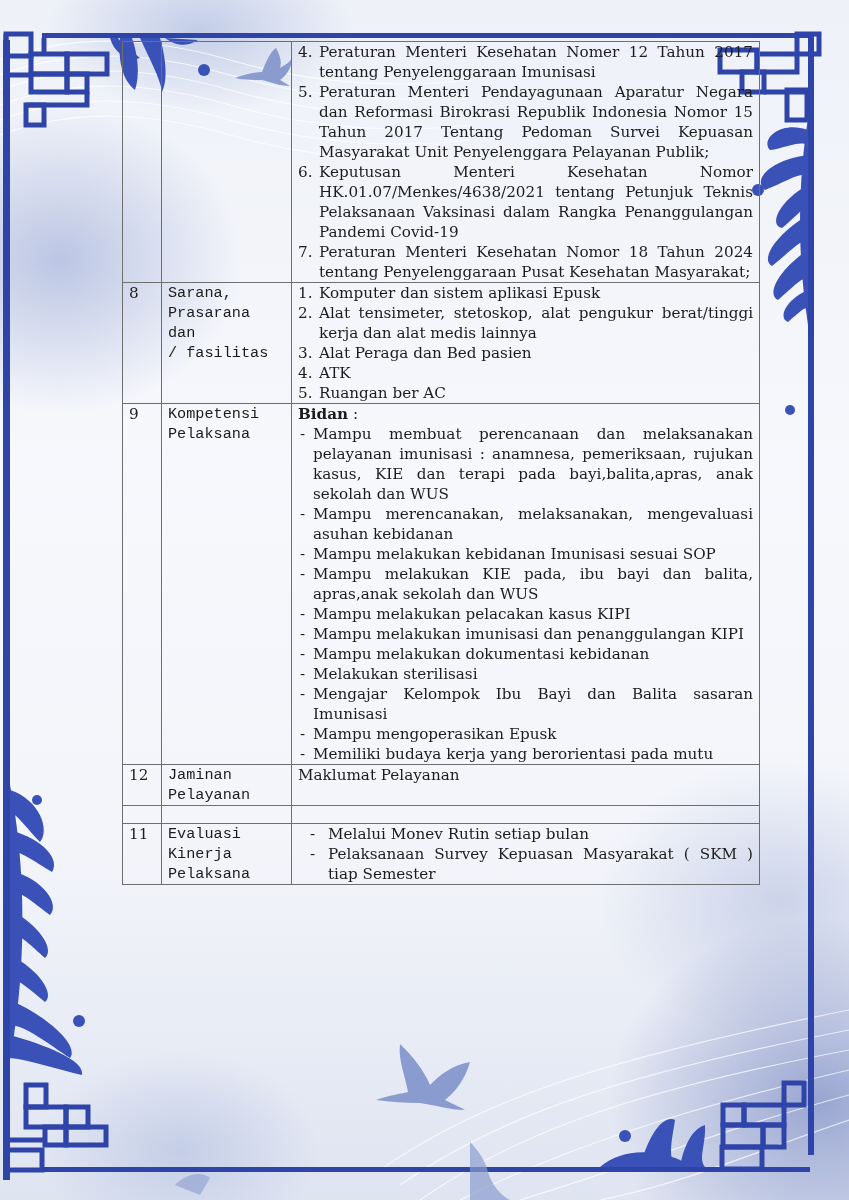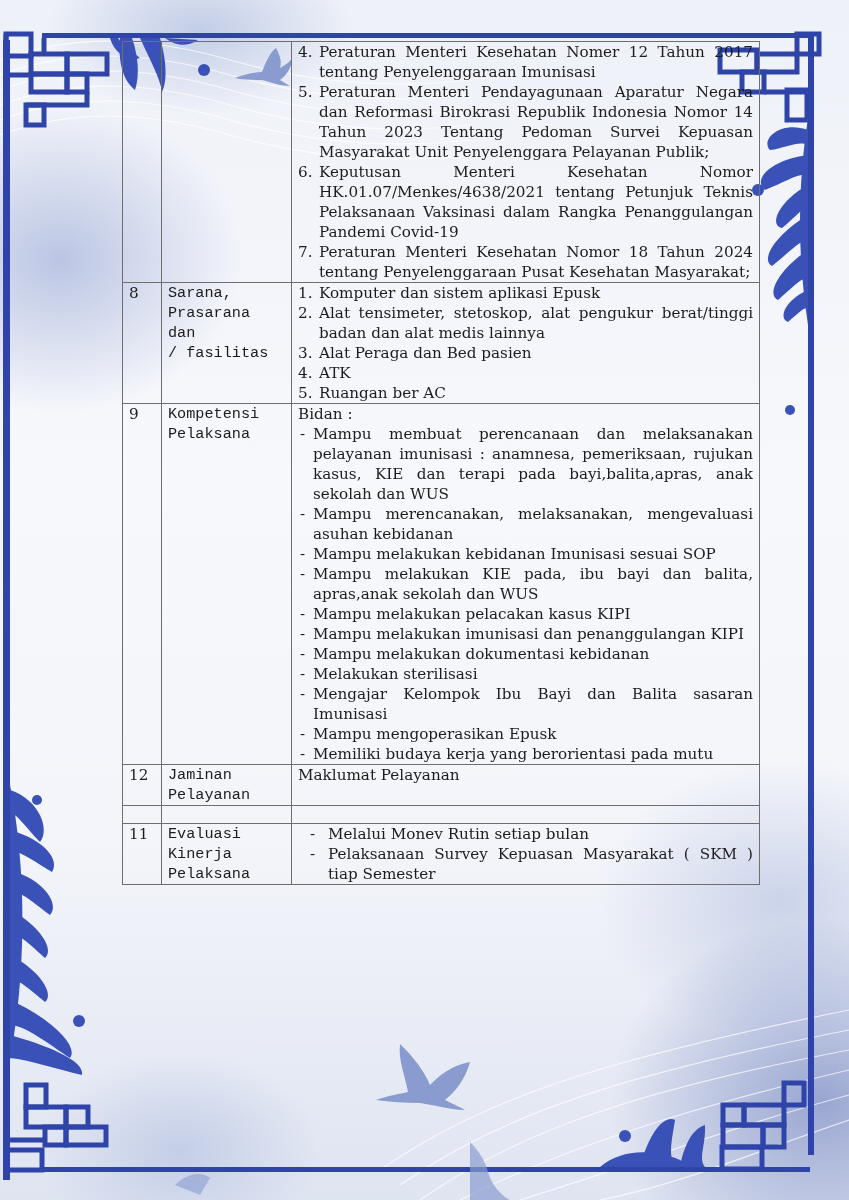--- a/index.html
+++ b/index.html
@@ -55,21 +55,21 @@
     ol.numlist li, ul.dashlist li {
       position: relative;
       text-align: justify;
     }
     ol.numlist li { padding-left: 21px; }
     ol.numlist li .mk { position: absolute; left: 0; top: 0; }
     ul.dashlist li { padding-left: 15px; }
     ul.dashlist li .mk { position: absolute; left: 2px; top: 0; }
     ul.dashlist.wide li { padding-left: 30px; }
     ul.dashlist.wide li .mk { left: 12px; }
-    .bold { font-weight: normal; }
+    .bold { font-weight: bold; }
     .label-line { display: block; }
   </style>
 </head>
 <body>
 
 <div class="bg"></div>
 
 <svg class="deco" width="849" height="1200" viewBox="0 0 849 1200">
 
   <g fill="none" stroke="#ffffff" stroke-opacity="0.75" stroke-width="1.2">
@@ -189,39 +189,39 @@
 
 <table class="doc">
   <tbody id="table-body">
 
     <tr>
       <td class="no"></td>
       <td class="label"></td>
       <td class="content">
         <ol class="numlist">
           <li><span class="mk">4.</span><span>Peraturan Menteri Kesehatan Nomer 12 Tahun 2017 tentang Penyelenggaraan Imunisasi</span></li>
-          <li><span class="mk">5.</span><span>Peraturan Menteri Pendayagunaan Aparatur Negara dan Reformasi Birokrasi Republik Indonesia Nomor 14 Tahun 2023 Tentang Pedoman Survei Kepuasan Masyarakat Unit Penyelenggara Pelayanan Publik;</span></li>
+          <li><span class="mk">5.</span><span>Peraturan Menteri Pendayagunaan Aparatur Negara dan Reformasi Birokrasi Republik Indonesia Nomor 15 Tahun 2017 Tentang Pedoman Survei Kepuasan Masyarakat Unit Penyelenggara Pelayanan Publik;</span></li>
           <li><span class="mk">6.</span><span>Keputusan Menteri Kesehatan Nomor HK.01.07/Menkes/4638/2021 tentang Petunjuk Teknis Pelaksanaan Vaksinasi dalam Rangka Penanggulangan Pandemi Covid-19</span></li>
           <li><span class="mk">7.</span><span>Peraturan Menteri Kesehatan Nomor 18 Tahun 2024 tentang Penyelenggaraan Pusat Kesehatan Masyarakat;</span></li>
         </ol>
       </td>
     </tr>
 
     <tr>
       <td class="no">8</td>
       <td class="label">
         <span class="label-line">Sarana,</span>
         <span class="label-line">Prasarana</span>
         <span class="label-line">dan</span>
         <span class="label-line">/ fasilitas</span>
       </td>
       <td class="content">
         <ol class="numlist">
           <li><span class="mk">1.</span><span>Komputer dan sistem aplikasi Epusk</span></li>
-          <li><span class="mk">2.</span><span>Alat tensimeter, stetoskop, alat pengukur berat/tinggi badan dan alat medis lainnya</span></li>
+          <li><span class="mk">2.</span><span>Alat tensimeter, stetoskop, alat pengukur berat/tinggi kerja dan alat medis lainnya</span></li>
           <li><span class="mk">3.</span><span>Alat Peraga dan Bed pasien</span></li>
           <li><span class="mk">4.</span><span>ATK</span></li>
           <li><span class="mk">5.</span><span>Ruangan ber AC</span></li>
         </ol>
       </td>
     </tr>
 
     <tr>
       <td class="no">9</td>
       <td class="label">

